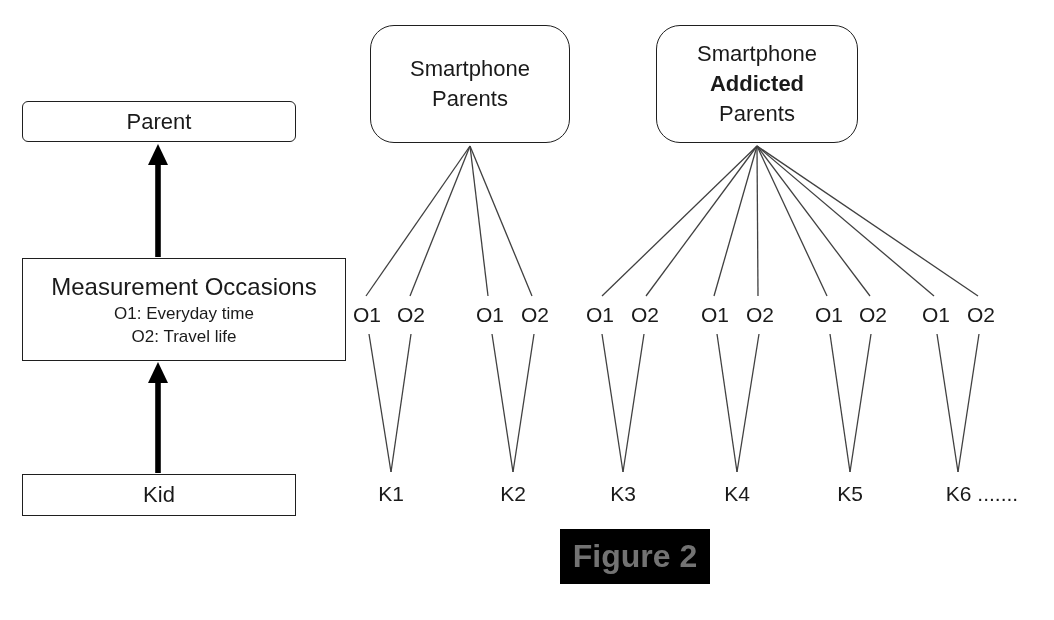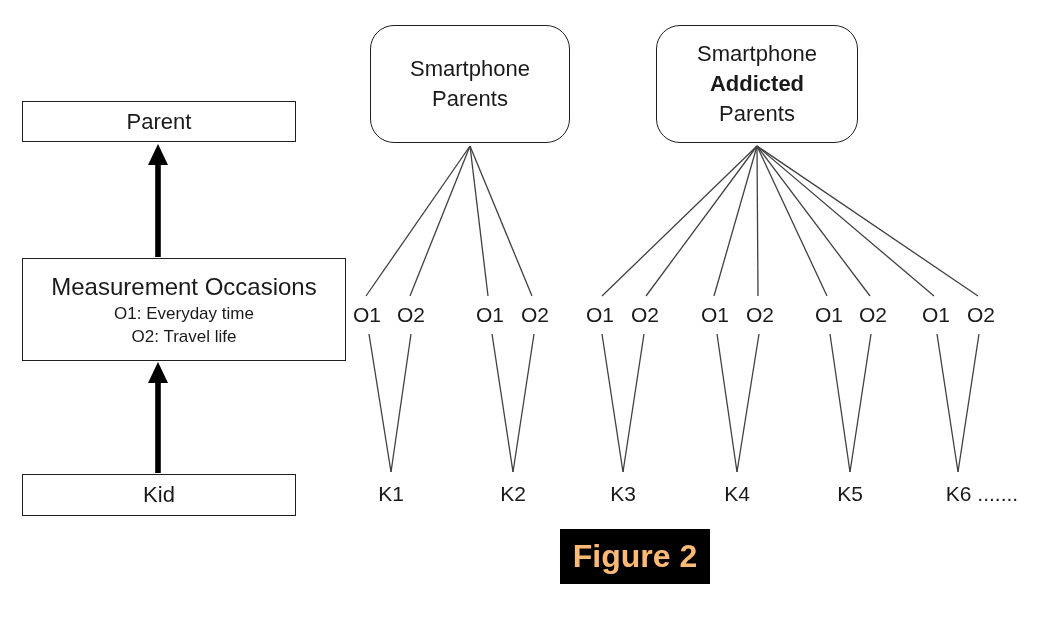--- a/index.html
+++ b/index.html
@@ -54,21 +54,21 @@
     top: 482px;
     transform: translateX(-50%);
     font-size: 21px;
     white-space: nowrap;
   }
   .caption {
     position: absolute;
     left: 560px; top: 529px;
     width: 150px; height: 55px;
     background: #000000;
-    color: #fdba74;
+    color: #737373;
     font-size: 32px;
     font-weight: bold;
     display: flex;
     align-items: center;
     justify-content: center;
   }
 </style>
 </head>
 <body>
 
@@ -112,21 +112,21 @@
     <g fill="#000000" stroke="#000000">
       <line x1="158" y1="257" x2="158" y2="162" stroke-width="5.6"></line>
       <polygon points="158,144 148,165 168,165" stroke-width="0"></polygon>
     </g>
     <g fill="#000000" stroke="#000000">
       <line x1="158" y1="473" x2="158" y2="380" stroke-width="5.6"></line>
       <polygon points="158,362 148,383 168,383" stroke-width="0"></polygon>
     </g>
   </svg>
 
-  <div class="box rect-box" style="left:22px; top:101px; width:274px; height:41px;">
+  <div class="box rect-box" style="left:22px; top:101px; width:274px; height:41px;border-radius:6px;">
     <span>Parent</span>
   </div>
 
   <div class="box" style="left:22px; top:258px; width:324px; height:103px;">
     <div class="measure-title">Measurement Occasions</div>
     <div class="measure-sub">O1: Everyday time</div>
     <div class="measure-sub">O2: Travel life</div>
   </div>
 
   <div class="box rect-box" style="left:22px; top:474px; width:274px; height:42px;">

